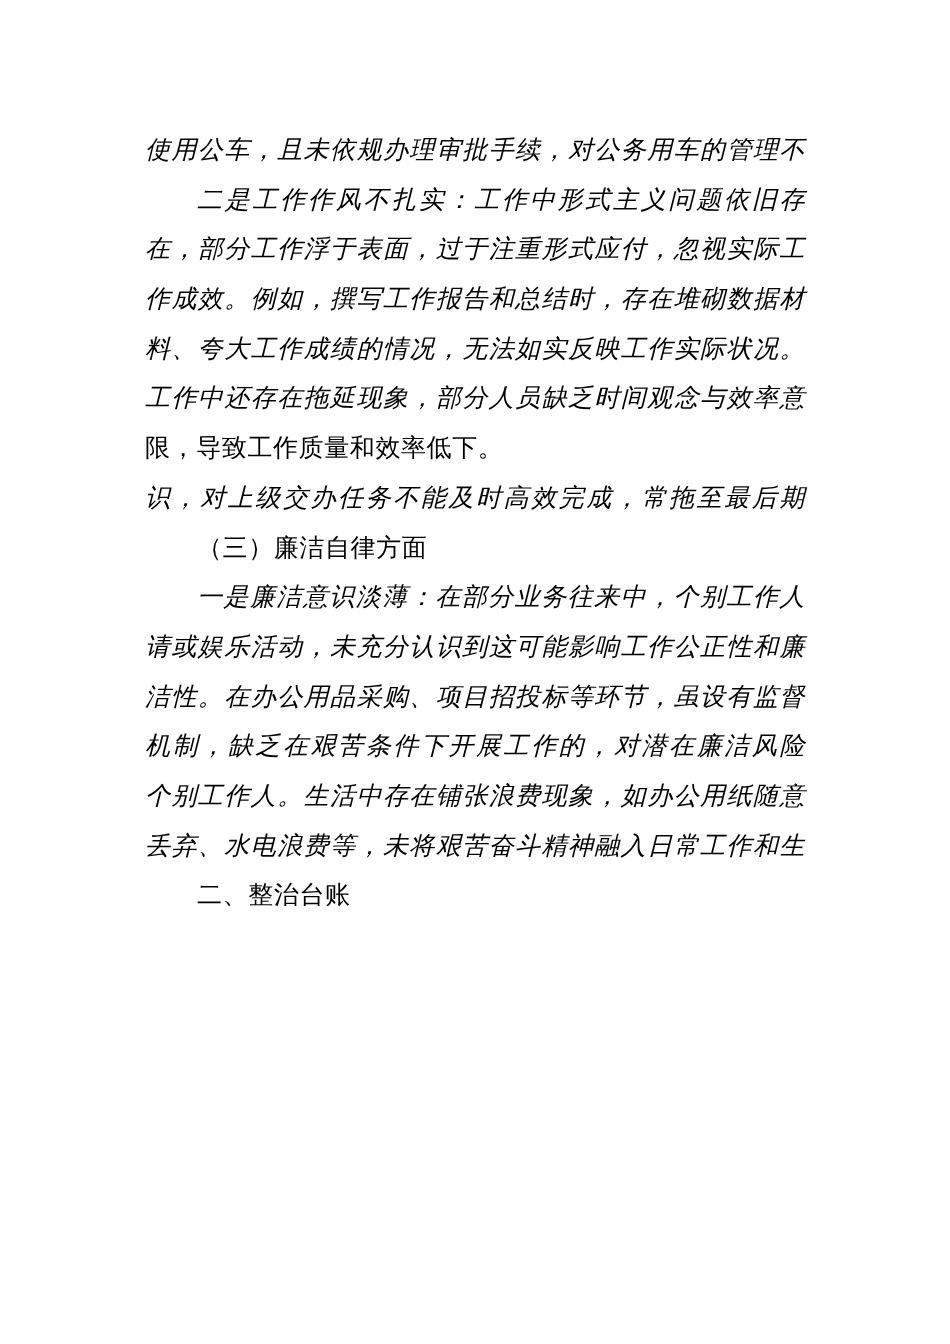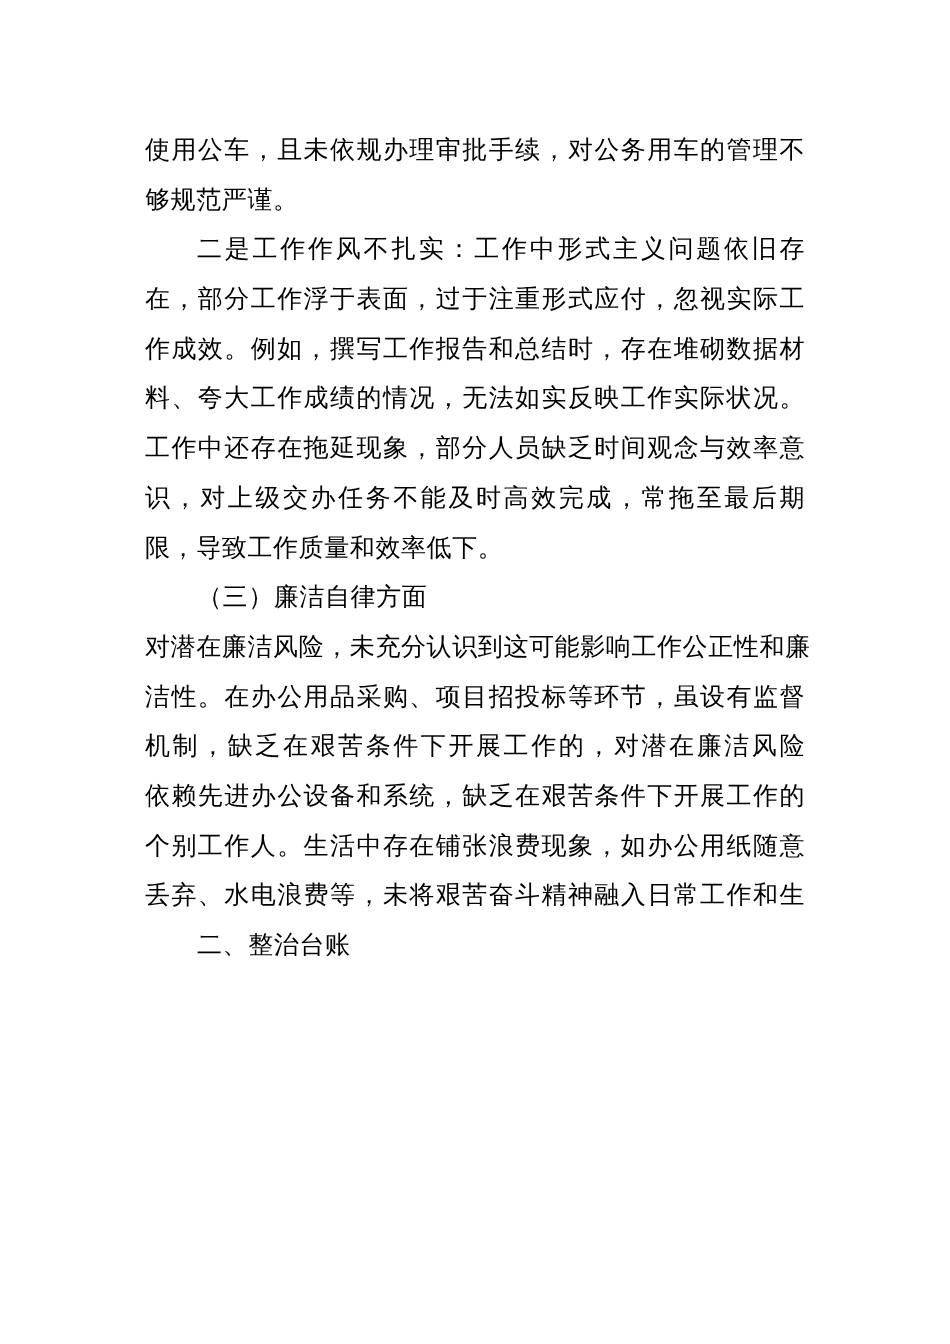--- a/index.html
+++ b/index.html
@@ -35,38 +35,38 @@
       font-size: 25px;
       white-space: nowrap;
       letter-spacing: 0.6px;
     }
     .line.indent {
       padding-left: 52px;
     }
     .line.justify {
       text-align: justify;
       text-align-last: justify;
+      font-style: italic;
     }
   </style>
 </head>
 <body>
 
 <div class="page">
   <div class="text-block">
     <div class="line justify">使用公车，且未依规办理审批手续，对公务用车的管理不</div>
-    <div class="line">够规范严谨。</div>
     <div class="line indent justify">二是工作作风不扎实：工作中形式主义问题依旧存</div>
     <div class="line justify">在，部分工作浮于表面，过于注重形式应付，忽视实际工</div>
     <div class="line justify">作成效。例如，撰写工作报告和总结时，存在堆砌数据材</div>
     <div class="line justify">料、夸大工作成绩的情况，无法如实反映工作实际状况。</div>
     <div class="line justify">工作中还存在拖延现象，部分人员缺乏时间观念与效率意</div>
+    <div class="line">限，导致工作质量和效率低下。</div>
     <div class="line justify">识，对上级交办任务不能及时高效完成，常拖至最后期</div>
-    <div class="line">限，导致工作质量和效率低下。</div>
     <div class="line indent">（三）廉洁自律方面</div>
-    <div class="line justify">对潜在廉洁风险，未充分认识到这可能影响工作公正性和廉</div>
+    <div class="line indent justify">一是廉洁意识淡薄：在部分业务往来中，个别工作人</div>
+    <div class="line justify">请或娱乐活动，未充分认识到这可能影响工作公正性和廉</div>
     <div class="line justify">洁性。在办公用品采购、项目招投标等环节，虽设有监督</div>
     <div class="line justify">机制，缺乏在艰苦条件下开展工作的，对潜在廉洁风险</div>
-    <div class="line justify">依赖先进办公设备和系统，缺乏在艰苦条件下开展工作的</div>
     <div class="line justify">个别工作人。生活中存在铺张浪费现象，如办公用纸随意</div>
     <div class="line justify">丢弃、水电浪费等，未将艰苦奋斗精神融入日常工作和生</div>
     <div class="line indent">二、整治台账</div>
   </div>
 </div>
 
 </body></html>

